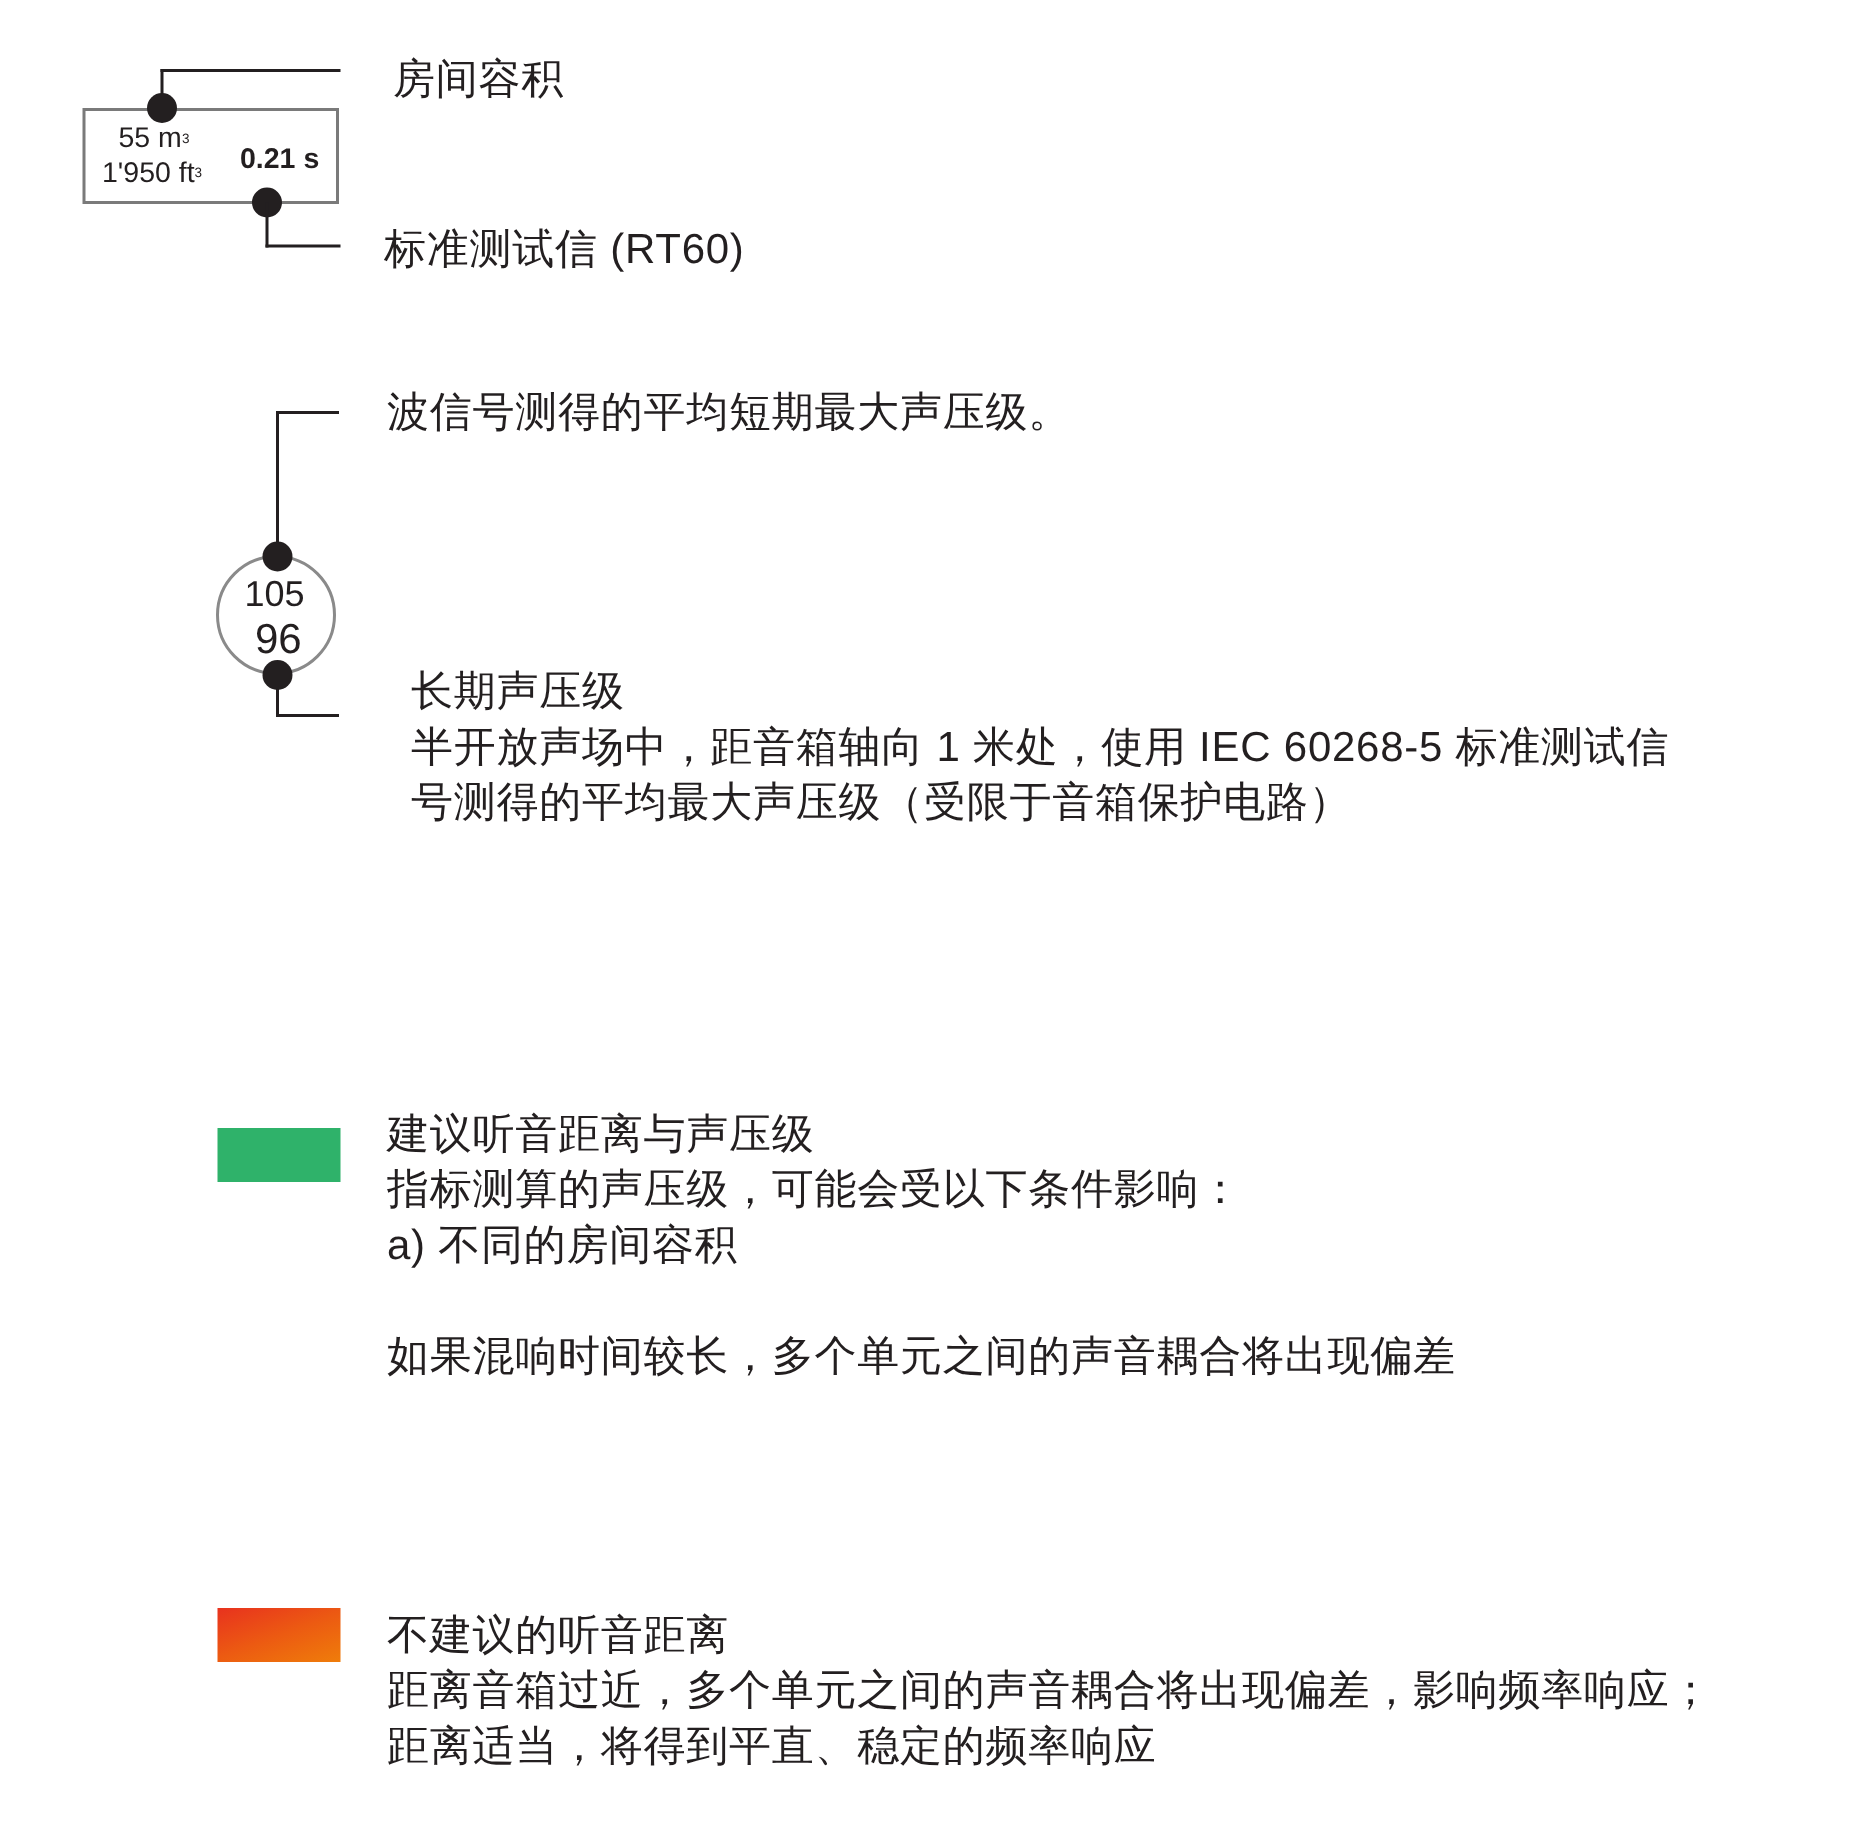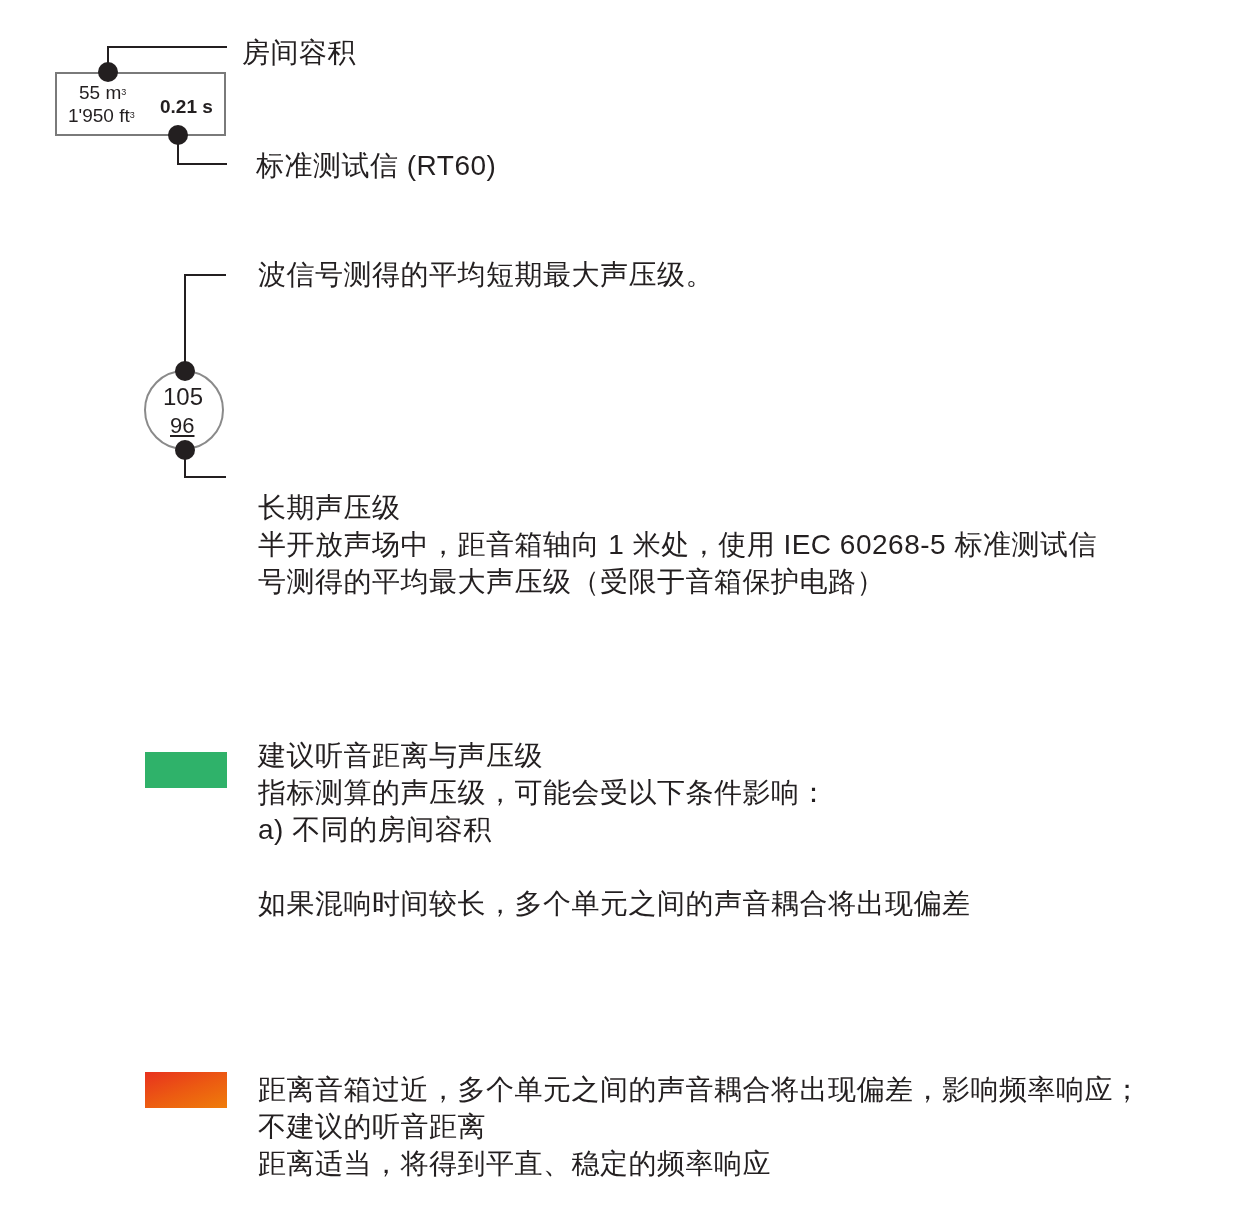--- a/index.html
+++ b/index.html
@@ -27,56 +27,56 @@
   <div class="dot" style="left:98px; top:62px;"></div>
 
   <div class="dot" style="left:168px; top:125px;"></div>
   <div class="line" style="left:177px; top:135px; width:2px; height:30px;"></div>
   <div class="line" style="left:177px; top:163px; width:50px; height:2px;"></div>
 
   <div class="small" style="left:79px; top:82px;"><span>55 m</span><sup>3</sup></div>
   <div class="small" style="left:68px; top:105px;"><span>1'950 ft</span><sup>3</sup></div>
   <div class="small" style="left:160px; top:96px;font-weight:bold;">0.21 s</div>
 
-  <div class="label" style="left:242px; top:34px;">房间容积</div>
+  <div class="label" style="left:262px; top:34px;">房间容积</div>
   <div class="label" style="left:256px; top:147px;">标准测试信 (RT60)</div>
 </div>
 
 <div>
   <div class="line" style="left:184px; top:274px; width:42px; height:2px;"></div>
   <div class="line" style="left:184px; top:274px; width:2px; height:96px;"></div>
   <div class="circle" style="left:144px; top:370px; width:80px; height:80px;"></div>
   <div class="dot" style="left:175px; top:361px;"></div>
   <div class="dot" style="left:175px; top:440px;"></div>
   <div class="line" style="left:184px; top:450px; width:2px; height:28px;"></div>
   <div class="line" style="left:184px; top:476px; width:42px; height:2px;"></div>
 
   <div class="small" style="left:163px; top:384px; font-size:24px; line-height:26px;">105</div>
-  <div class="small" style="left:170px; top:413px; font-size:22px; line-height:26px;text-decoration:underline;">96</div>
+  <div class="small" style="left:170px; top:413px; font-size:28px; line-height:26px;">96</div>
 
   <div class="block" style="left:258px; top:256px;">
     <div>波信号测得的平均短期最大声压级。</div>
   </div>
 
-  <div class="block" style="left:258px; top:442px;margin-top:47px;">
+  <div class="block" style="left:274px; top:442px;">
     <div>长期声压级</div>
     <div>半开放声场中，距音箱轴向 1 米处，使用 IEC 60268-5 标准测试信</div>
     <div>号测得的平均最大声压级（受限于音箱保护电路）</div>
   </div>
 </div>
 
 <div>
   <div class="swatch" style="left:145px; top:752px; background:#2fb26a;"></div>
   <div class="block" style="left:258px; top:737px;">
     <div>建议听音距离与声压级</div>
     <div>指标测算的声压级，可能会受以下条件影响：</div>
     <div>a) 不同的房间容积</div>
     <div></div>
     <div>如果混响时间较长，多个单元之间的声音耦合将出现偏差</div>
   </div>
 
   <div class="swatch" style="left:145px; top:1072px; background:linear-gradient(160deg,#e8321e 0%,#ec5a12 50%,#ef7d0a 100%);"></div>
   <div class="block" style="left:258px; top:1071px;">
+    <div>不建议的听音距离</div>
     <div>距离音箱过近，多个单元之间的声音耦合将出现偏差，影响频率响应；</div>
-    <div>不建议的听音距离</div>
     <div>距离适当，将得到平直、稳定的频率响应</div>
   </div>
 </div>
 
 </body></html>

